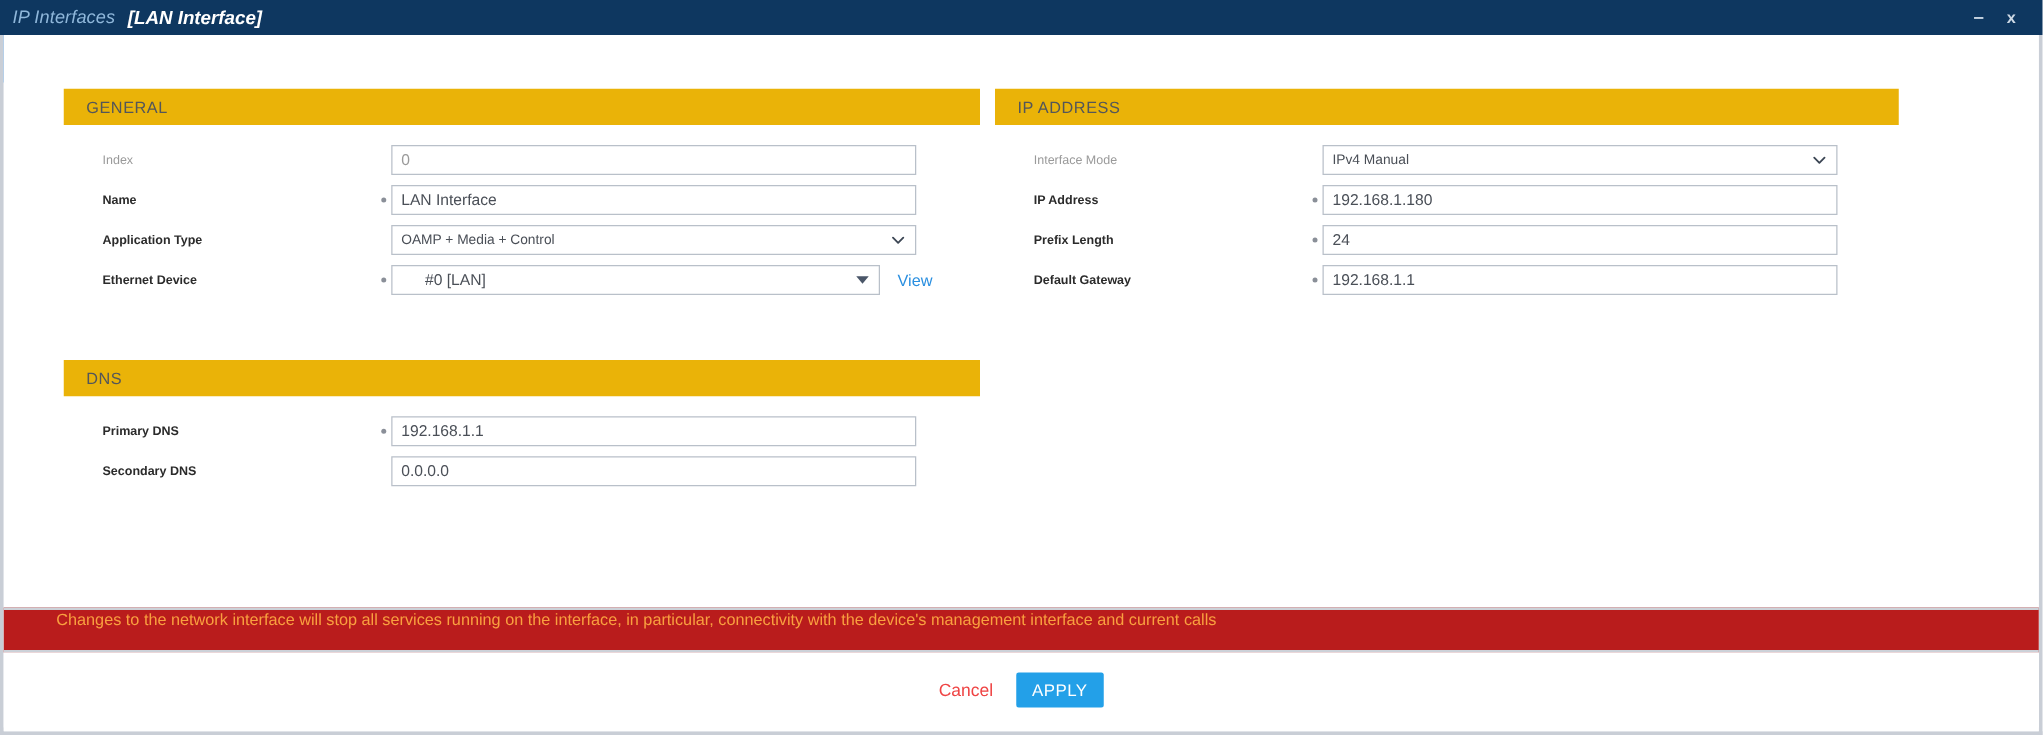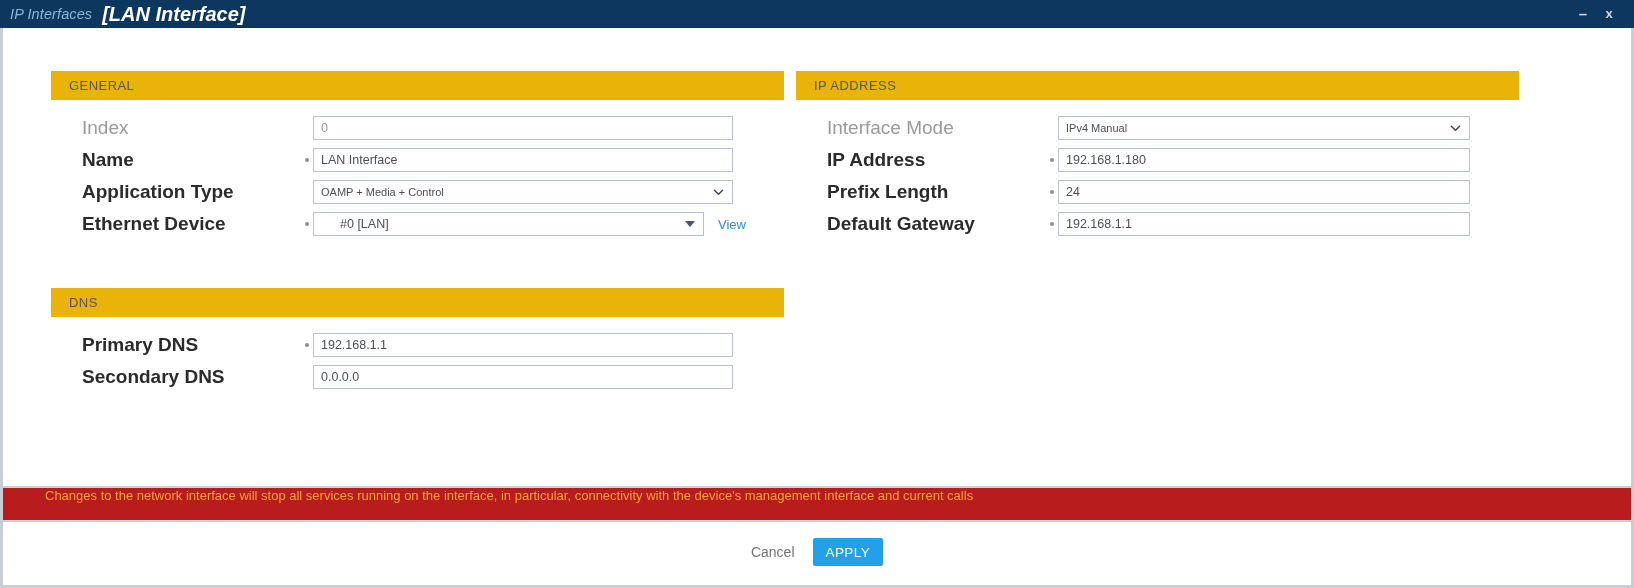--- a/index.html
+++ b/index.html
@@ -41,21 +41,21 @@
     color: #8fb7da;
     font-style: italic;
     font-size: 14.5px;
     letter-spacing: .1px;
     white-space: nowrap;
   }
   .title-sub {
     color: #ffffff;
     font-style: italic;
     font-weight: bold;
-    font-size: 20px;
+    font-size: 15px;
     margin-left: 10px;
     white-space: nowrap;
   }
   .titlebar-spacer { flex: 1 1 auto; }
   .win-btn {
     color: #cdd9e5;
     font-size: 13px;
     font-weight: bold;
     width: 22px;
     text-align: center;
@@ -126,21 +126,21 @@
   .frow {
     display: flex;
     align-items: center;
     height: 32px;
     margin-bottom: 0px;
   }
   .flabel {
     width: 250px;
     padding-left: 31px;
     box-sizing: border-box;
-    font-size: 19px;
+    font-size: 10px;
     color: #2b2b2b;
     font-weight: 600;
     white-space: nowrap;
   }
   .flabel.dim {
     color: #9a9a9a;
     font-weight: 400;
   }
   .bullet-slot {
     width: 12px;
@@ -270,21 +270,21 @@
     left: 3px;
     top: 522px;
     width: 1628px;
     height: 60px;
     display: flex;
     align-items: center;
     justify-content: center;
     background: #ffffff;
   }
   .btn-cancel {
-    color: #737373;
+    color: #ef4444;
     font-size: 14px;
     margin-right: 18px;
     cursor: pointer;
     background: none;
     border: none;
     font-family: "Liberation Sans", sans-serif;
     padding: 0;
   }
   .btn-apply {
     background: #23a0e8;

